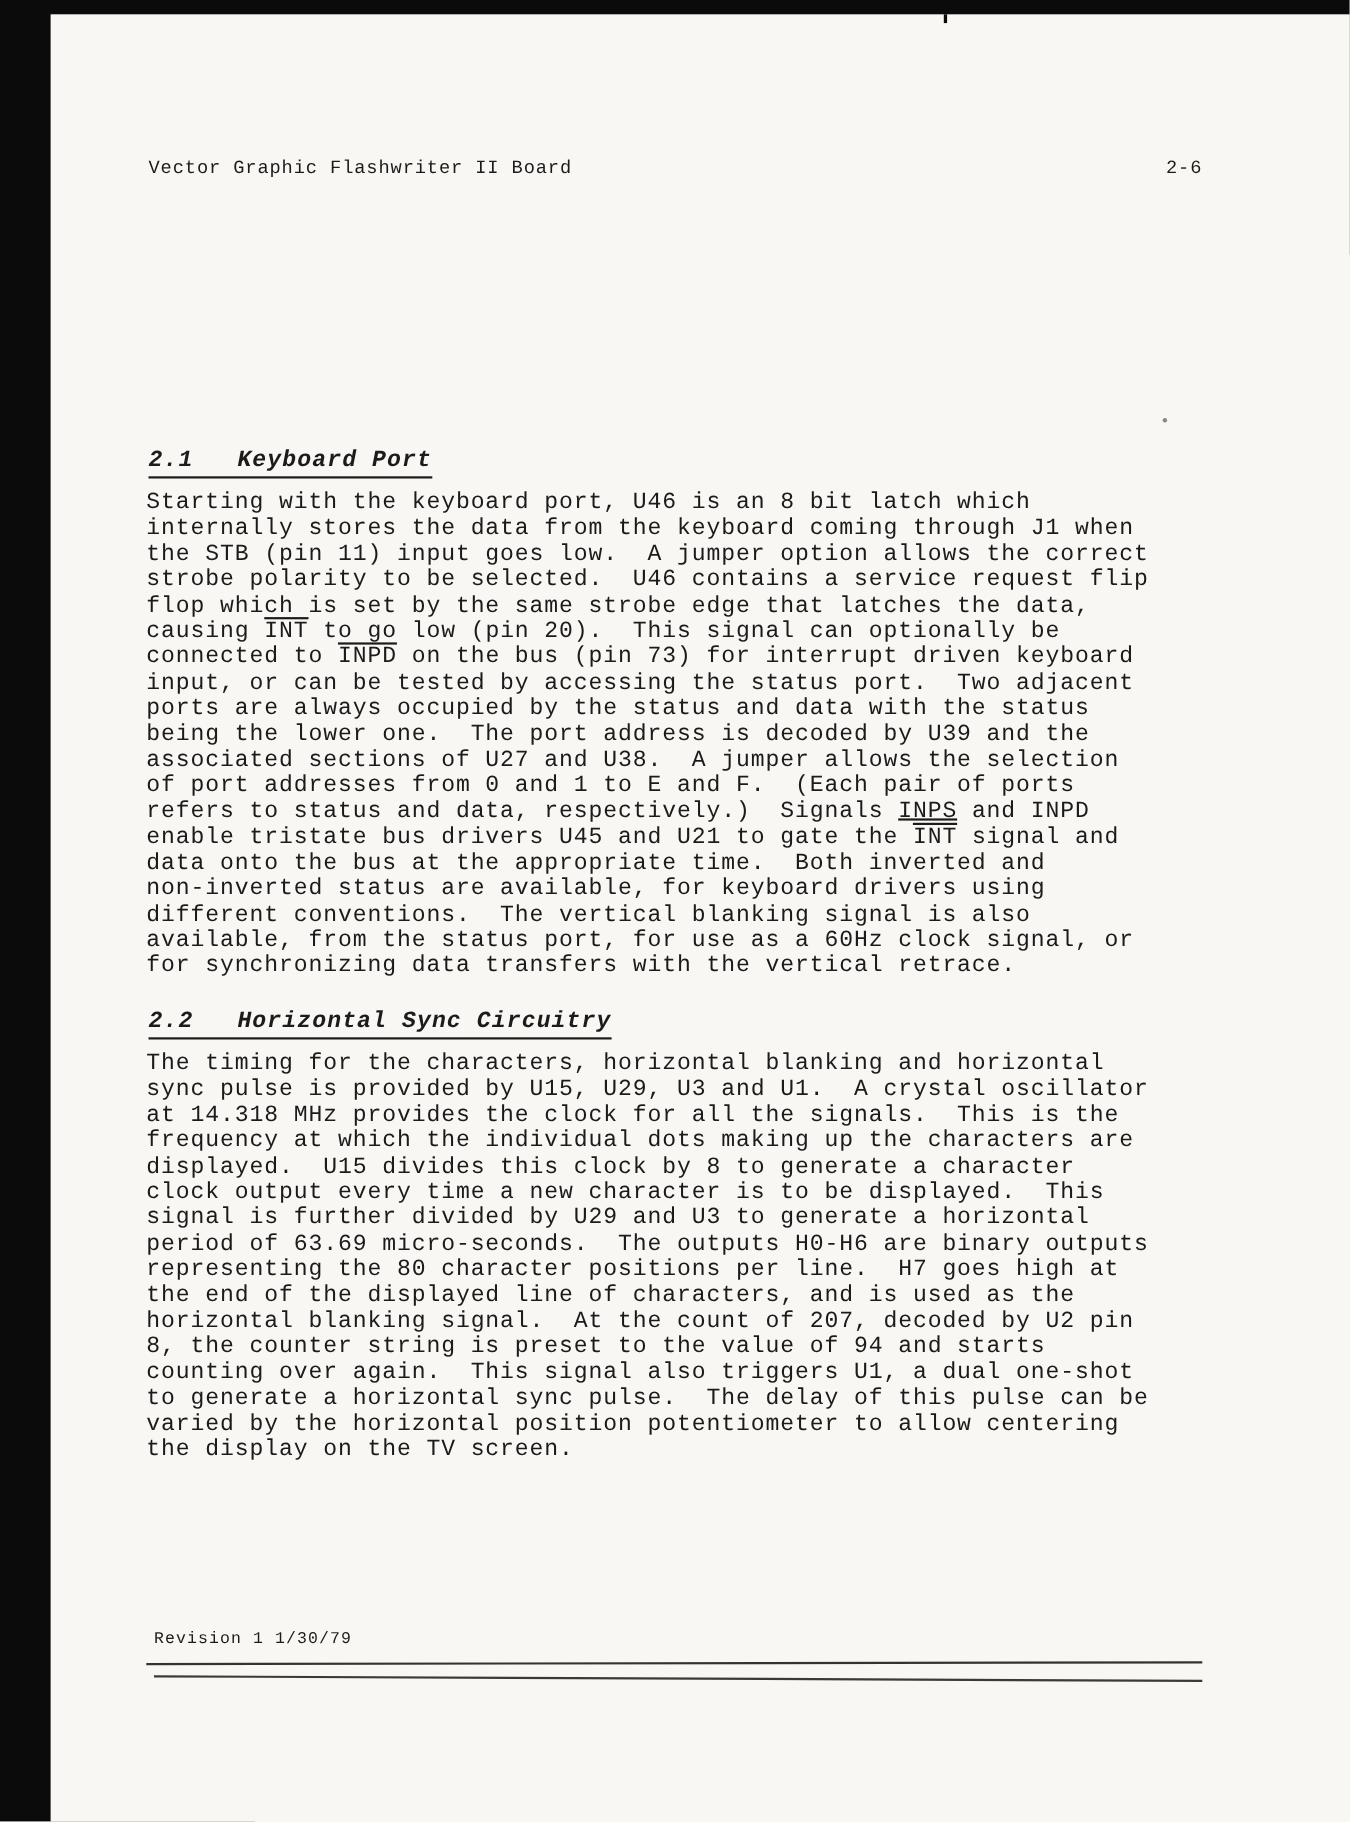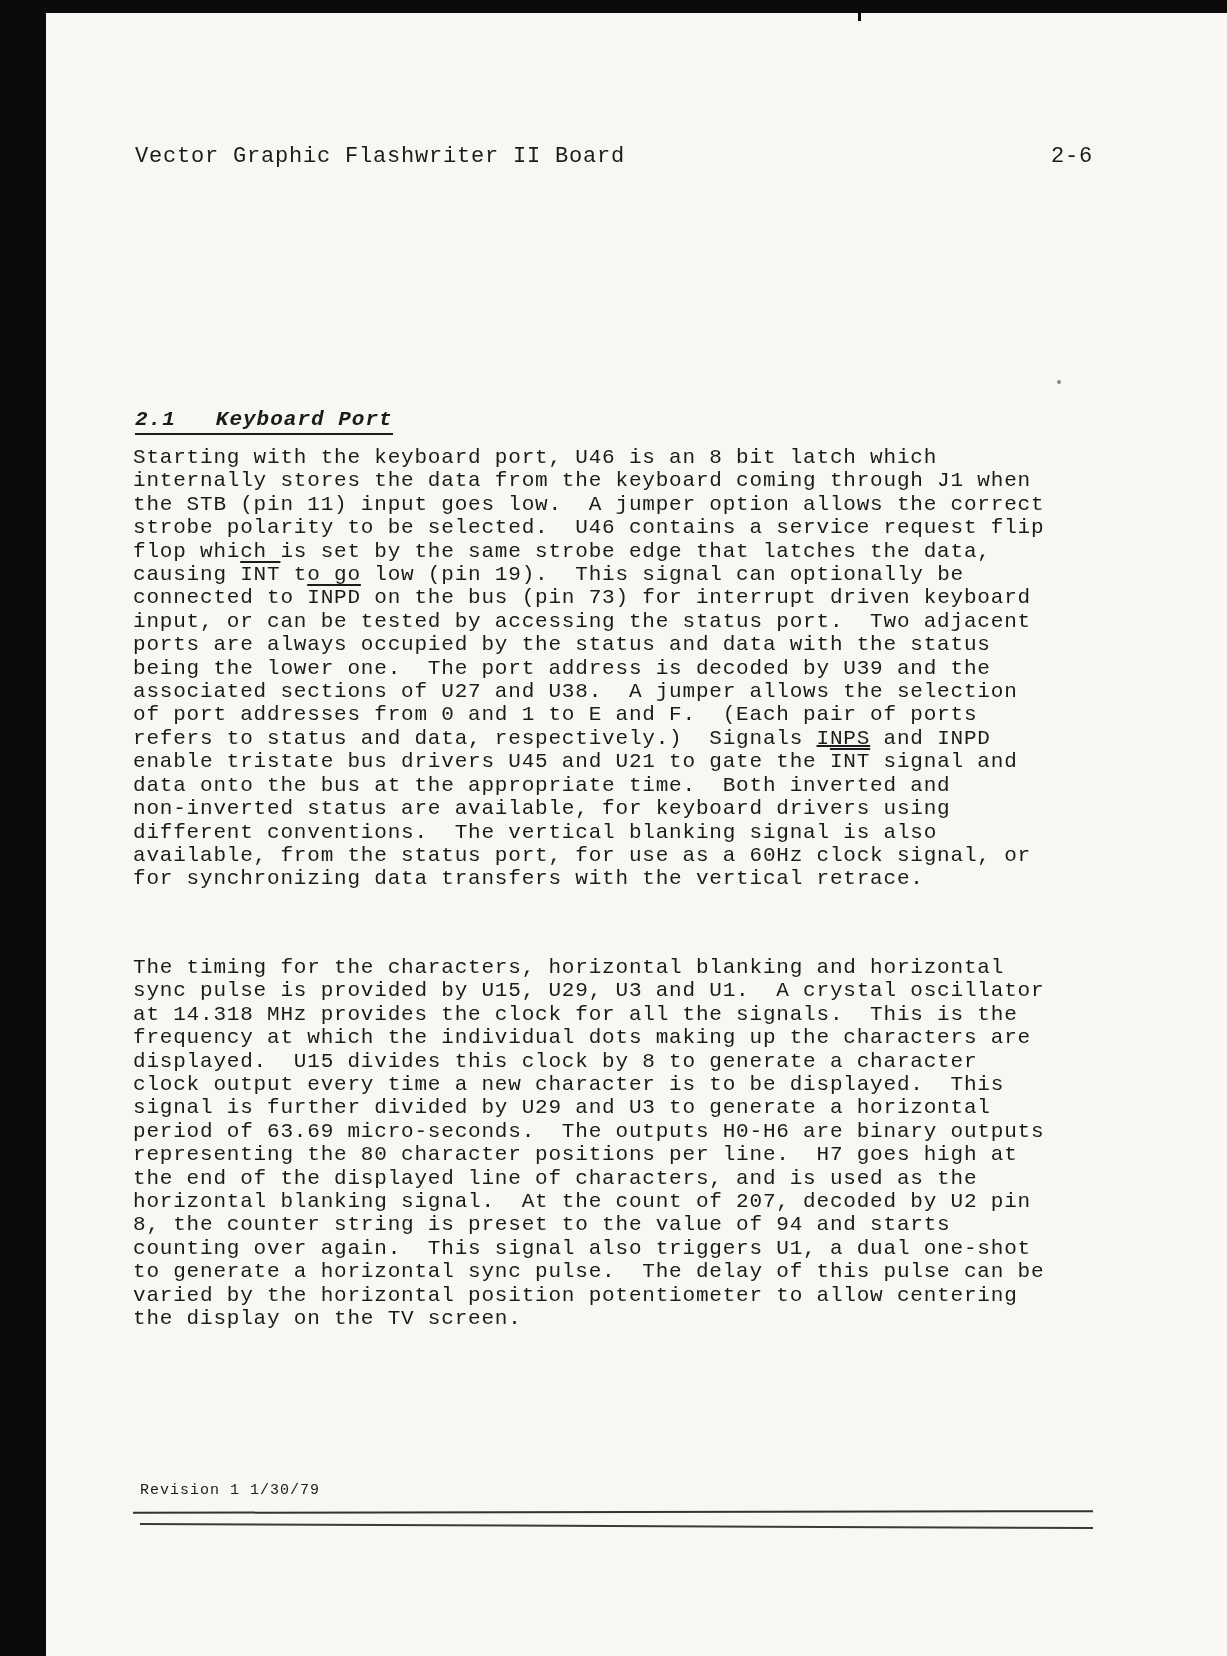--- a/index.html
+++ b/index.html
@@ -17,21 +17,21 @@
 
   
   .bar-top  { position: absolute; top: 0; left: 0; width: 100%; height: 13px; background: #0b0b0b; }
   .bar-left { position: absolute; top: 0; left: 0; width: 46px; height: 100%; background: #0b0b0b; }
   .tick     { position: absolute; left: 858px; top: 13px; width: 3px; height: 8px; background: #0b0b0b; }
   .speck    { position: absolute; left: 1057px; top: 380px; width: 4px; height: 4px; background: #8a8a85; border-radius: 50%; }
 
   .header-row {
     position: absolute; left: 135px; top: 144px; width: 958px;
     display: flex; justify-content: space-between;
-    font-size: 22px; letter-spacing: 0.8px;
+    font-size: 17px; letter-spacing: 0.8px;
   }
 
   .doc-heading {
     position: absolute; left: 135px; top: 226px; width: 958px;
     text-align: center; font-size: 21px; font-weight: bold; letter-spacing: 1px;
   }
 
   .body-text {
     position: absolute;
     white-space: pre-wrap;
@@ -83,35 +83,38 @@
 
   <div class="sec-heading sec1-head">
     <span class="sec-num">2.1</span><span>Keyboard Port</span>
   </div>
 
   <p class="body-text sec1-body"><span>Starting with the keyboard port, U46 is an 8 bit latch which
 internally stores the data from the keyboard coming through J1 when
 the STB (pin 11) input goes low.  A jumper option allows the correct
 strobe polarity to be selected.  U46 contains a service request flip
 flop which is set by the same strobe edge that latches the data,
-causing </span><span class="ov">INT</span><span> to go low (pin 19).  This signal can optionally be
+causing </span><span class="ov">INT</span><span> to go low (pin 20).  This signal can optionally be
 connected to </span><span class="ov">INPD</span><span> on the bus (pin 73) for interrupt driven keyboard
 input, or can be tested by accessing the status port.  Two adjacent
 ports are always occupied by the status and data with the status
 being the lower one.  The port address is decoded by U39 and the
 associated sections of U27 and U38.  A jumper allows the selection
 of port addresses from 0 and 1 to E and F.  (Each pair of ports
 refers to status and data, respectively.)  Signals </span><span class="ul">INPS</span><span> and INPD
 enable tristate bus drivers U45 and U21 to gate the </span><span class="ov">INT</span><span> signal and
 data onto the bus at the appropriate time.  Both inverted and
 non-inverted status are available, for keyboard drivers using
 different conventions.  The vertical blanking signal is also
 available, from the status port, for use as a 60Hz clock signal, or
 for synchronizing data transfers with the vertical retrace.</span></p>
 
+  <div class="sec-heading sec2-head">
+    <span class="sec-num">2.2</span><span>Horizontal Sync Circuitry</span>
+  </div>
 
   <p class="body-text sec2-body"><span>The timing for the characters, horizontal blanking and horizontal
 sync pulse is provided by U15, U29, U3 and U1.  A crystal oscillator
 at 14.318 MHz provides the clock for all the signals.  This is the
 frequency at which the individual dots making up the characters are
 displayed.  U15 divides this clock by 8 to generate a character
 clock output every time a new character is to be displayed.  This
 signal is further divided by U29 and U3 to generate a horizontal
 period of 63.69 micro-seconds.  The outputs H0-H6 are binary outputs
 representing the 80 character positions per line.  H7 goes high at

